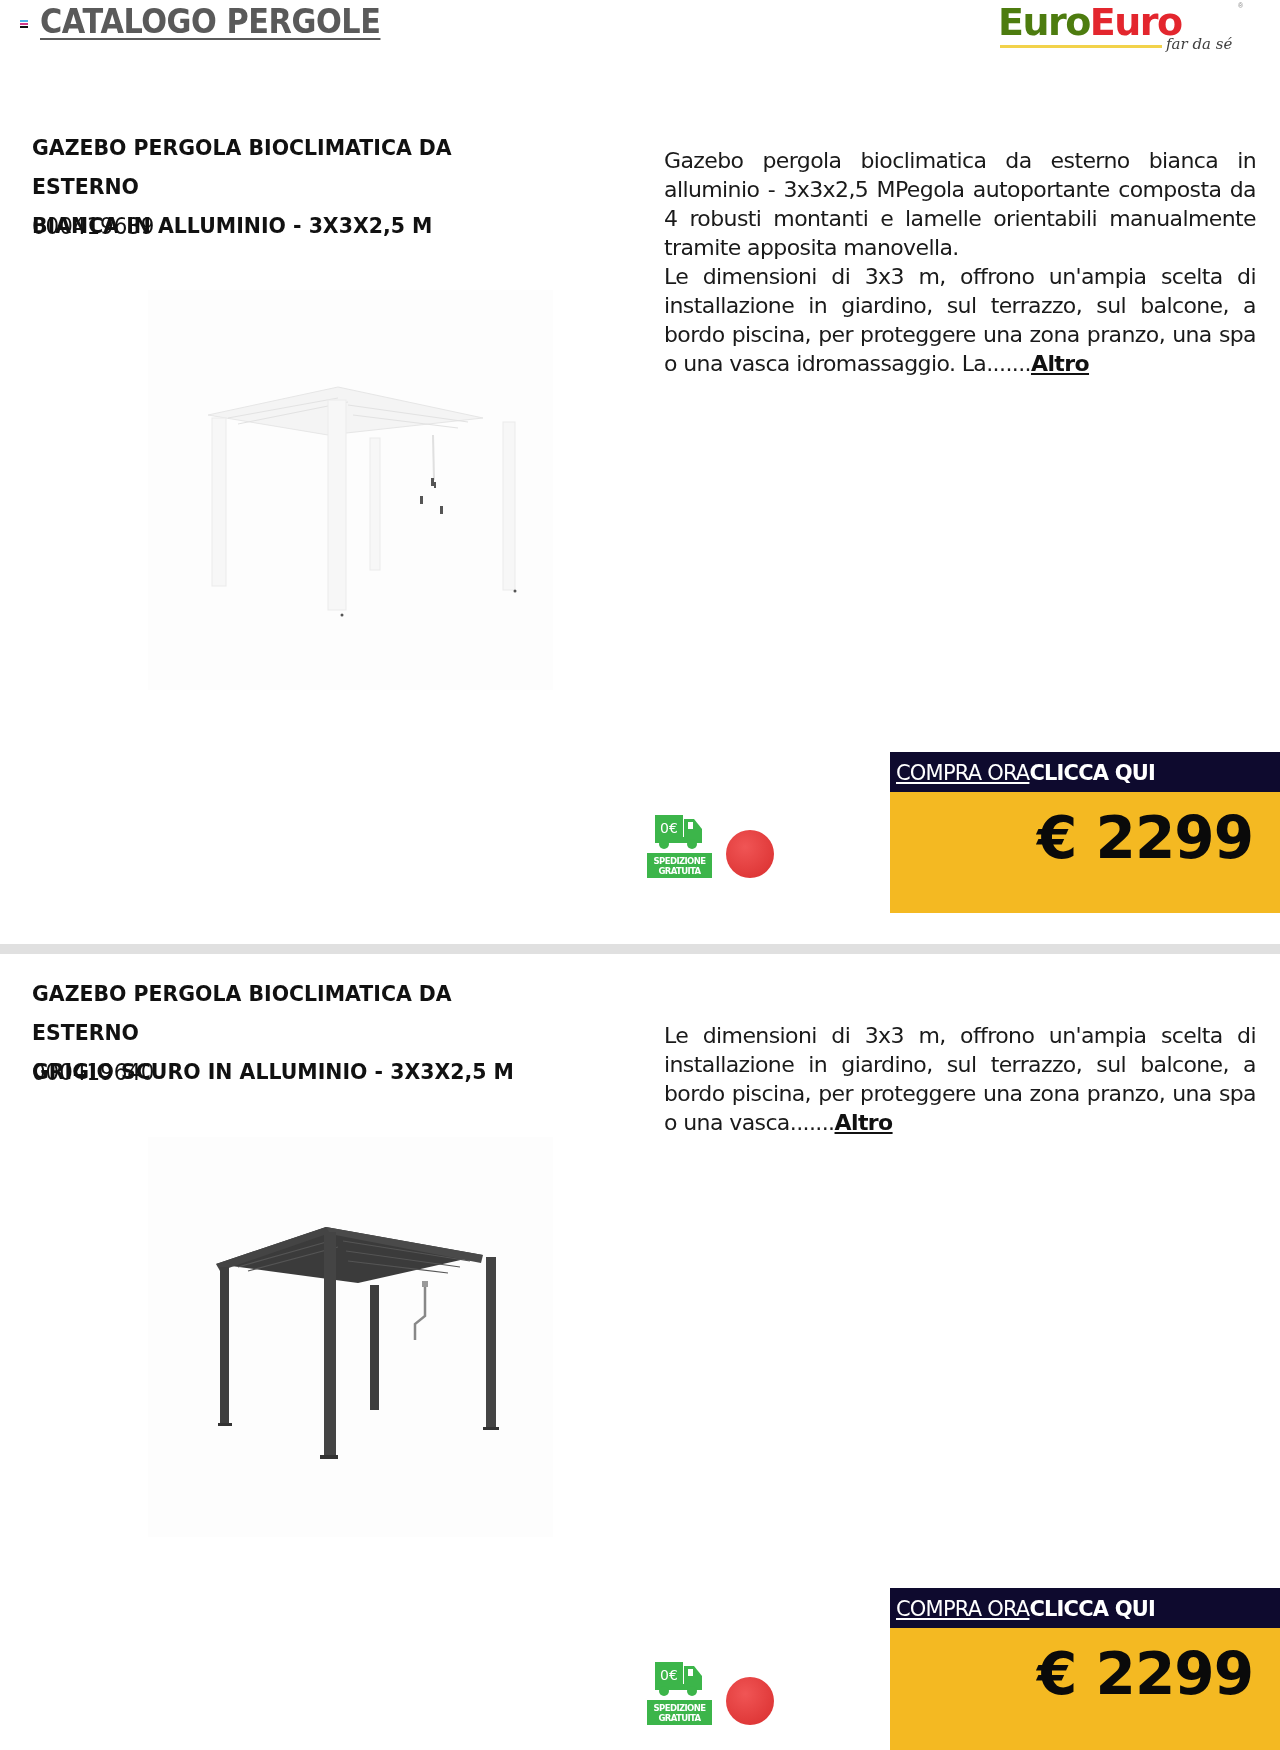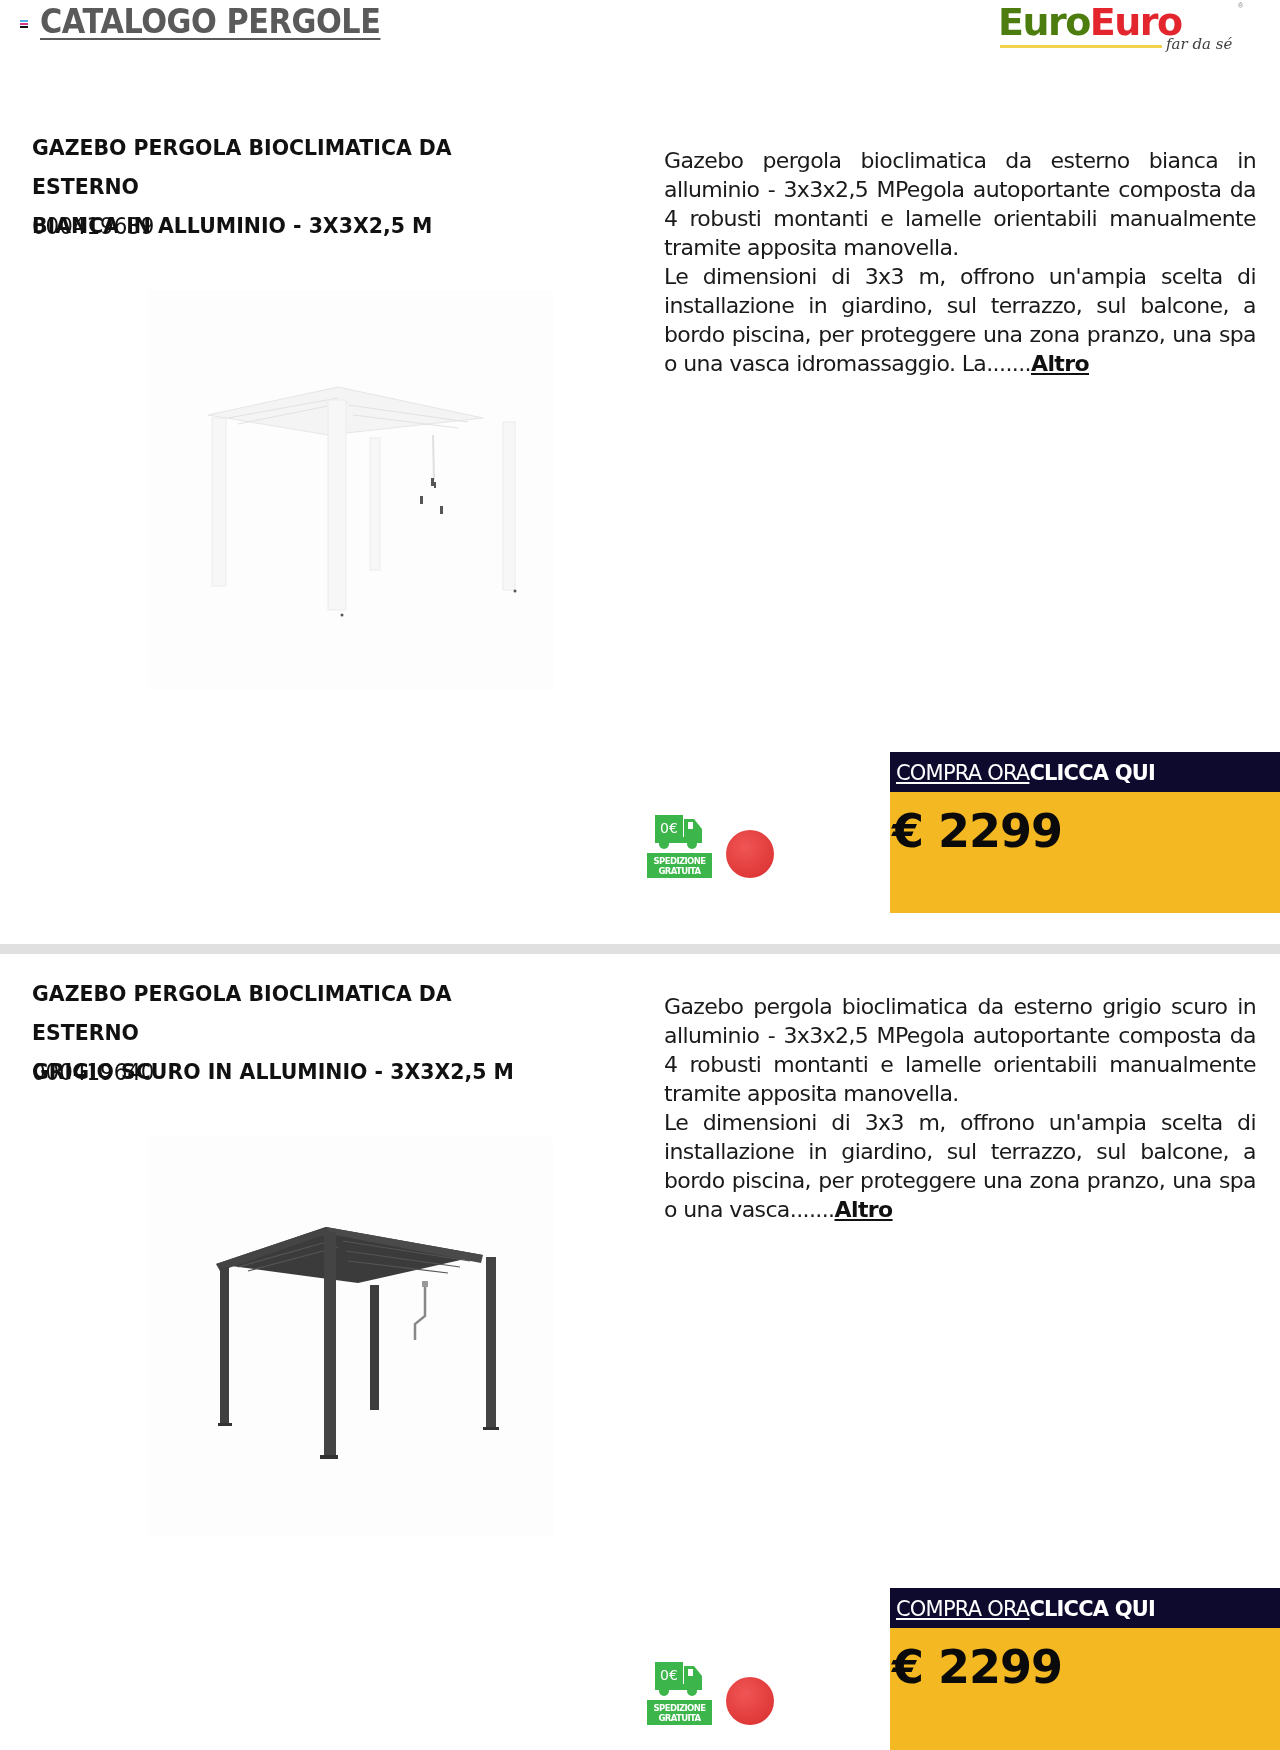--- a/index.html
+++ b/index.html
@@ -27,21 +27,21 @@
   .altro-link { font-weight: bold; text-decoration: underline; color: #111; cursor: pointer; }
 
   .shipping-badge { position: absolute; left: 647px; width: 65px; height: 65px; }
   .red-dot { position: absolute; left: 726px; width: 48px; height: 48px; border-radius: 50%; background: radial-gradient(circle at 40% 35%, #f05555, #d92d2d); }
 
   .buy-box { position: absolute; left: 890px; width: 400px; }
   .buy-header { height: 40px; background: #0e0a2e; color: #fff; padding-left: 6px; font-family: "DejaVu Sans", sans-serif; font-size: 21px; line-height: 42px; white-space: nowrap; letter-spacing: -0.8px; }
   .buy-header .compra { text-decoration: underline; font-weight: normal; cursor: pointer; margin-top: 24px; }
   .buy-header .clicca { font-weight: bold; cursor: pointer; }
   .buy-price-area { background: #f4b922; height: 121px; position: relative; }
-  .price { position: absolute; left: 2px; width: 355px; top: 12px; text-align: left; font-family: "DejaVu Sans", sans-serif; font-weight: bold; font-size: 46px; color: #0a0a0a; letter-spacing: -1px; }
+  .price { position: absolute; left: 8px; width: 355px; top: 12px; text-align: right; font-family: "DejaVu Sans", sans-serif; font-weight: bold; font-size: 58px; color: #0a0a0a; letter-spacing: -1px; }
 
   .divider { position: absolute; left: 0; top: 944px; width: 1280px; height: 10px; background: #e0e0e0; }
 </style>
 </head>
 <body>
 
 <div class="header">
   <div class="menu-icon">
     <span style="background:#4fb3e8"></span>
     <span style="background:#d23a8a"></span>
@@ -155,21 +155,21 @@
       <rect x="222" y="148" width="9" height="125" fill="#3d3d3d"></rect>
       <rect x="338" y="120" width="10" height="172" fill="#444"></rect>
       <rect x="335" y="290" width="16" height="3" fill="#333"></rect>
 
       <path d="M277 144 v35 l-10 8 v16" stroke="#888" stroke-width="2.5" fill="none"></path>
       <rect x="274" y="144" width="6" height="6" fill="#999"></rect>
     </svg>
   </div>
 
   <div class="product-desc" style="top:992px;">
-    <span>Gazebo pergola bioclimatica da esterno grigio scuro in alluminio - 3x3x2,5 MPegola autoportante composta da 4 robusti montanti e lamelle orientabili manualmente tramite apposita manovella.</span><br>
+    <br>
     <span>Le dimensioni di 3x3 m, offrono un'ampia scelta di installazione in giardino, sul terrazzo, sul balcone, a bordo piscina, per proteggere una zona pranzo, una spa o una vasca.......</span><span class="altro-link">Altro</span>
   </div>
 
   <div class="shipping-badge" style="top:1660px;">
     <svg width="65" height="65" viewBox="0 0 65 65">
       <rect x="8" y="2" width="28" height="24" fill="#3cb54a"></rect>
       <text x="22" y="20" text-anchor="middle" font-family="DejaVu Sans, sans-serif" font-size="14" fill="#fff">0€</text>
       <path d="M37 6 h10 l8 10 v10 h-18z" fill="#3cb54a"></path>
       <rect x="41" y="9" width="5" height="7" fill="#fff"></rect>
       <rect x="8" y="24" width="47" height="6" fill="#3cb54a"></rect>

